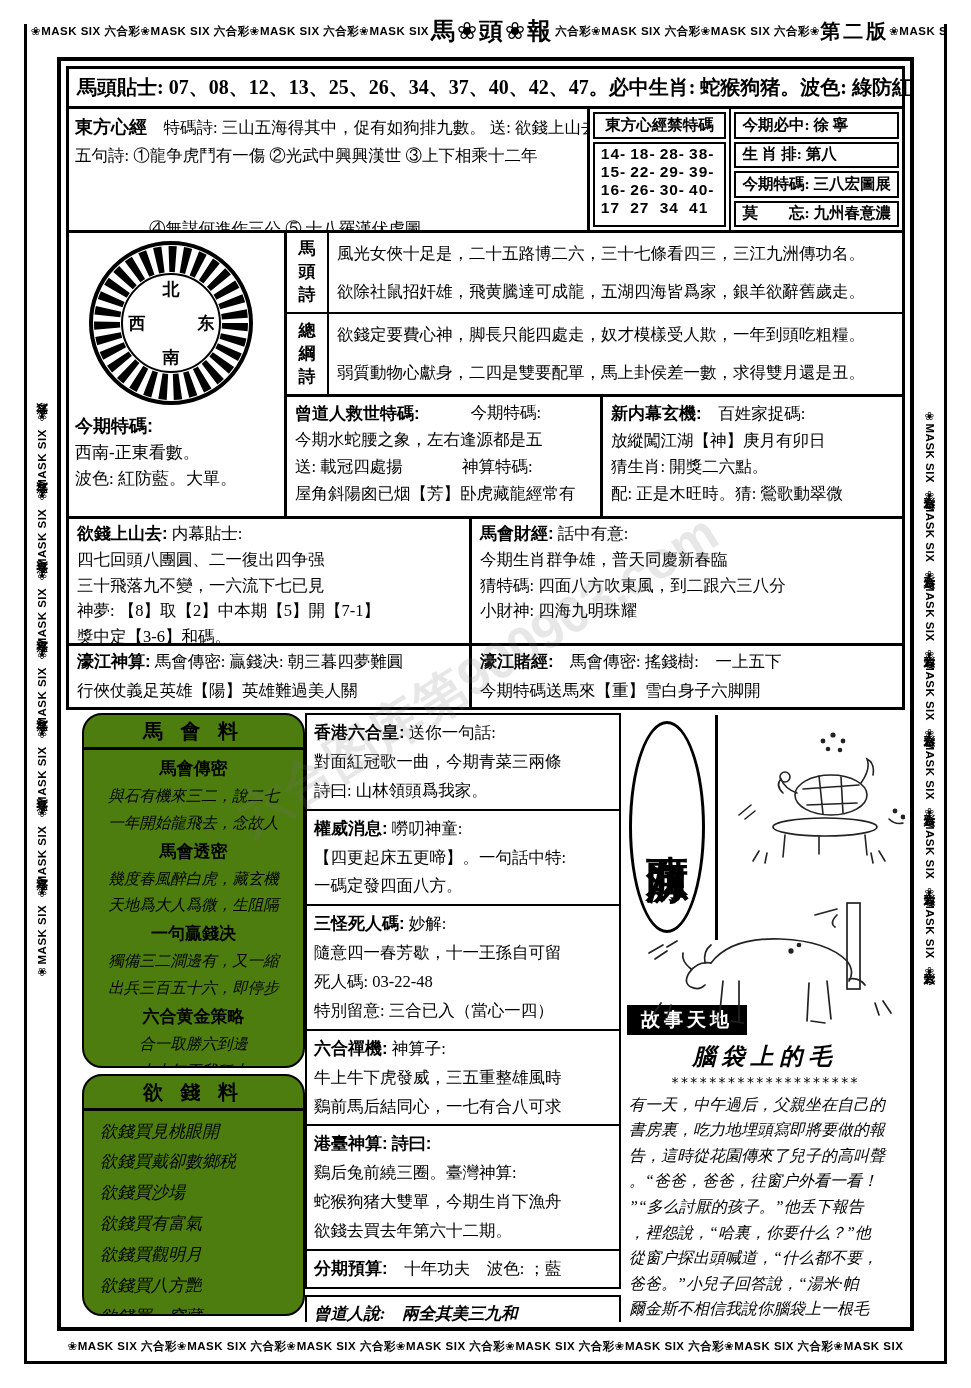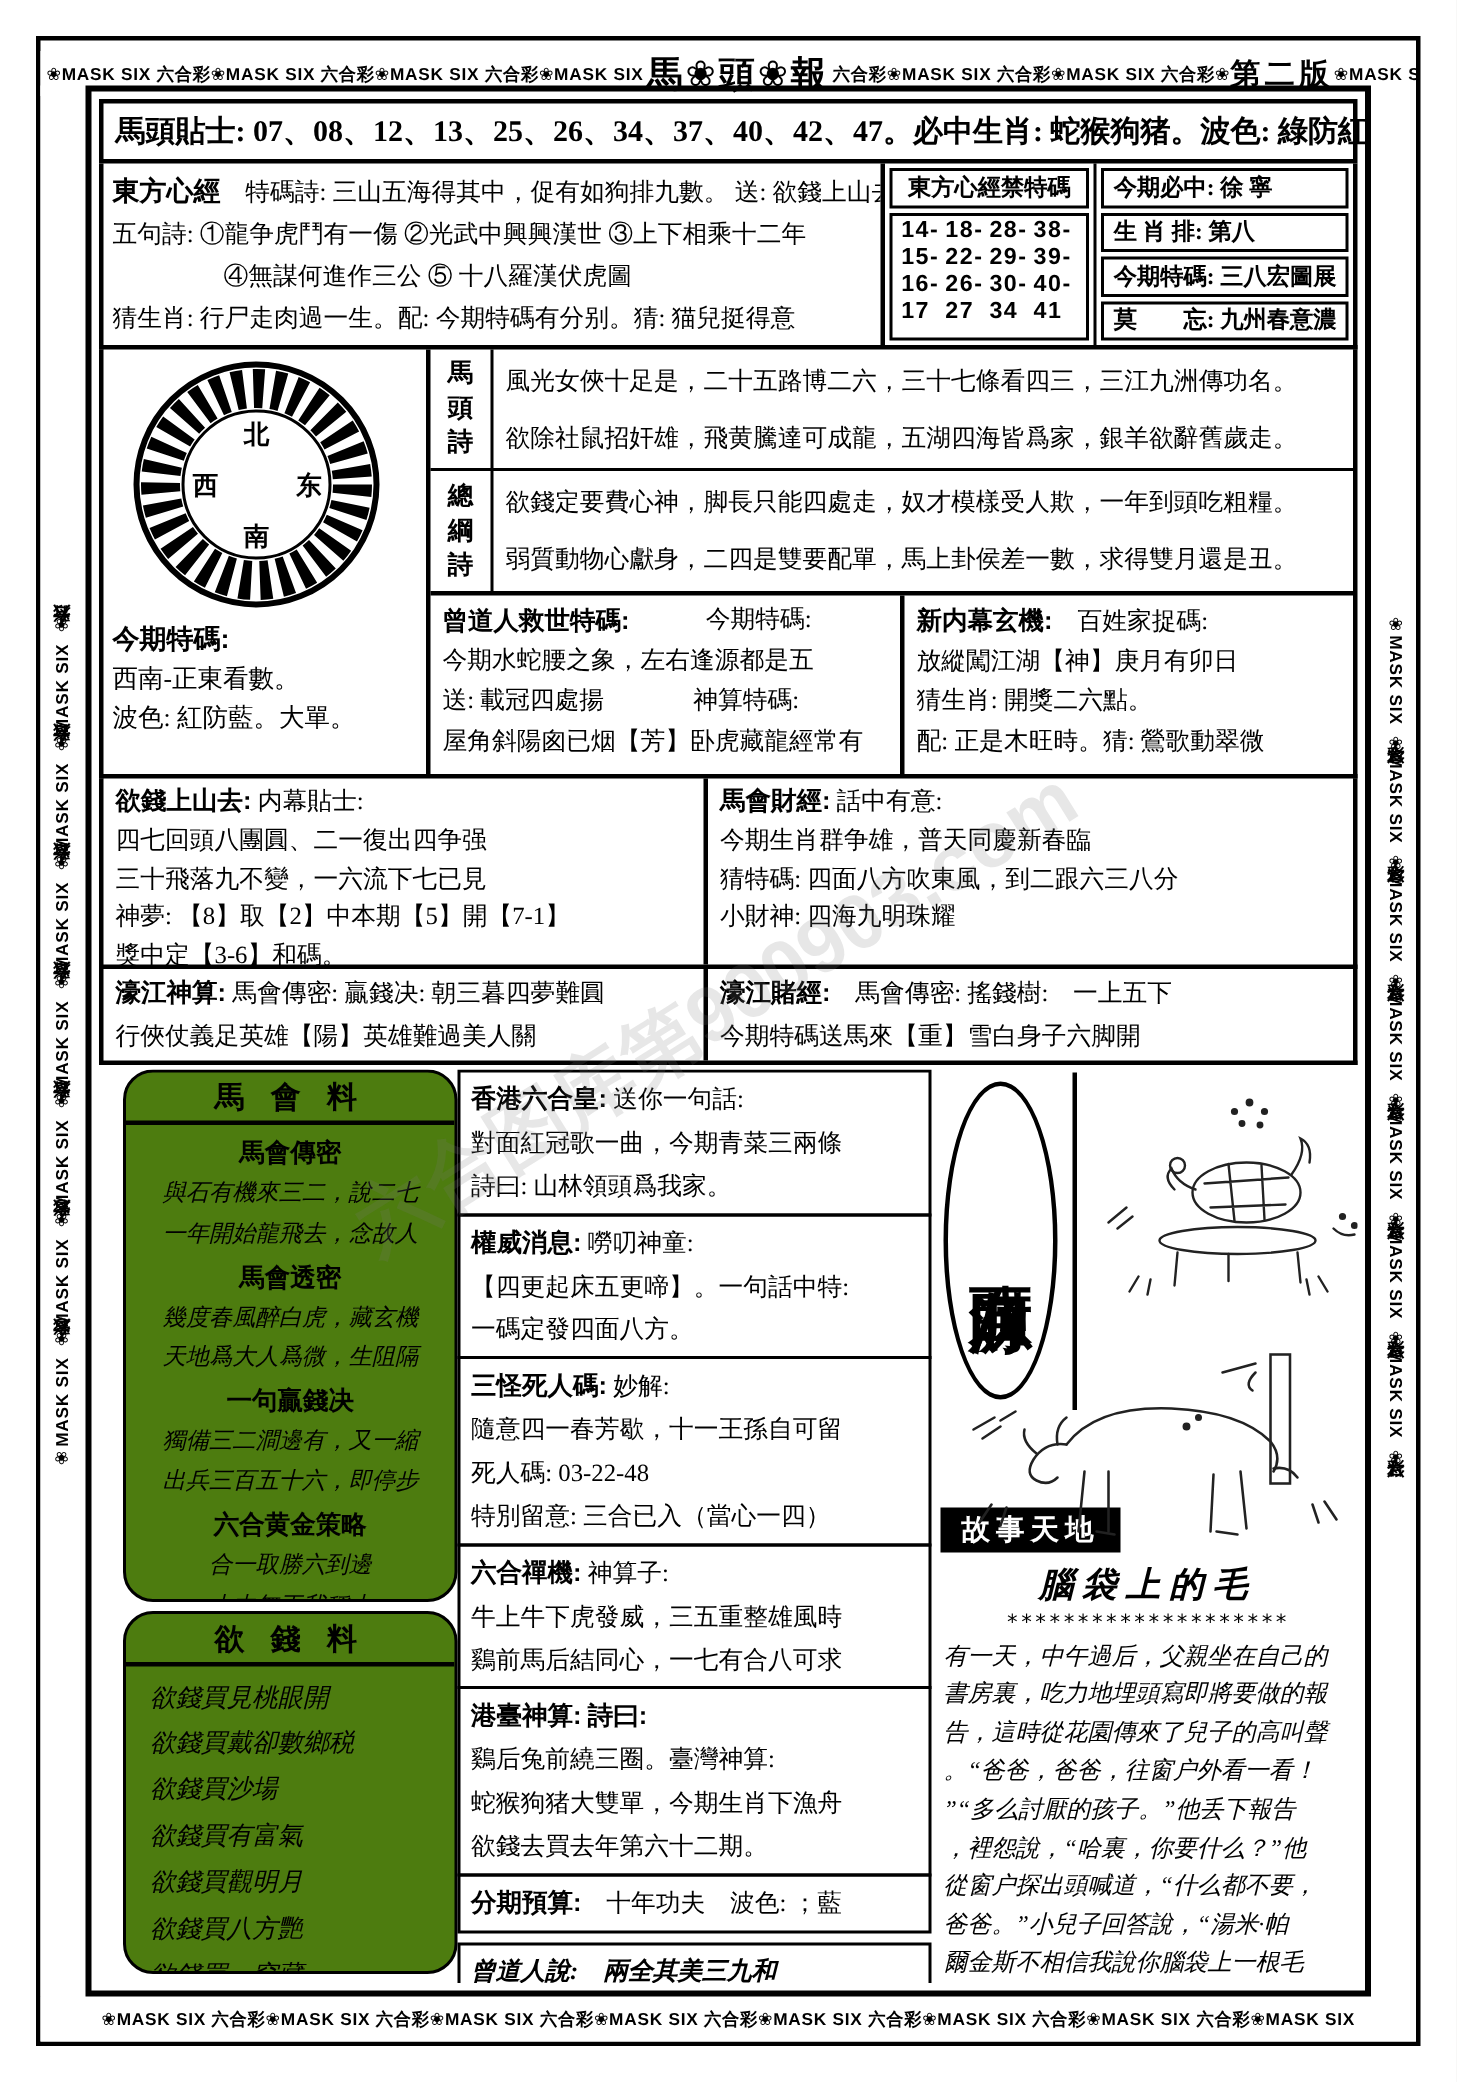--- a/index.html
+++ b/index.html
@@ -1,41 +1,41 @@
 <!DOCTYPE html>
 <html><head>
 <meta charset="utf-8">
 <style>
   * { margin:0; padding:0; box-sizing:border-box; }
   body { background:#ededea; font-family:"Liberation Serif","DejaVu Serif",serif; color:#000; }
   .page { position:relative; width:971px; height:1388px; background:#fff; margin:0 auto; overflow:hidden; }
   .outer-frame { position:absolute; inset:24px; border:3px solid #000; }
   .strip { position:absolute; font-family:"Liberation Sans","DejaVu Sans",sans-serif; font-weight:bold; font-size:11.5px; letter-spacing:.5px; white-space:nowrap; overflow:hidden; background:#fff; }
-  .strip-top { left:27px; right:27px; top:34px; height:30px; display:flex; align-items:center; justify-content:space-between; padding:0 4px; }
+  .strip-top { left:27px; right:27px; top:16px; height:30px; display:flex; align-items:center; justify-content:space-between; padding:0 4px; }
   .strip-bottom { left:27px; right:27px; bottom:27px; height:30px; display:flex; align-items:center; justify-content:center; }
   .strip-left, .strip-right { top:57px; bottom:57px; width:30px; display:flex; align-items:center; justify-content:center; }
   .strip-left { left:27px; } .strip-right { right:27px; }
   .vtext { writing-mode:vertical-rl; height:100%; text-align:center; overflow:hidden; }
   .strip-left .vtext { transform:rotate(180deg); }
   .masthead { font-size:24px; font-weight:bold; letter-spacing:2px; padding:0 2px; }
   .edition { font-size:20px; font-weight:bold; letter-spacing:3px; }
 
   .content { position:absolute; left:57px; right:57px; top:57px; bottom:57px; border:4px solid #000; padding:5px; display:flex; flex-direction:column; }
 
   .hdr-box { border:3px solid #000; font-weight:bold; font-size:20px; padding:5px 8px; display:flex; white-space:nowrap; font-family:"Liberation Serif",serif; }
   .hdr-box span { flex:none; }
 
   .sec { border:3px solid #000; border-top:none; }
   .row { display:flex; }
 
   
   .r2 { height:124px; }
   .dongfang { flex:1.62; padding:3px 6px; font-size:16.5px; line-height:1.68; border-right:3px solid #000; white-space:nowrap; overflow:hidden; }
   .df-title { font-weight:bold; font-size:18px; font-family:"Liberation Sans",sans-serif; }
-  .indent { padding-left:74px; }
+  .indent { padding-left:74px;margin-top:45px; }
   .tables { flex:1; display:flex; font-size:15.5px; }
   .ban-tbl { width:48%; border-right:2px solid #000; display:flex; flex-direction:column; }
   .ban-title { border:2px solid #000; margin:3px; padding:1px 4px; text-align:center; font-weight:bold; font-family:"Liberation Sans",sans-serif; }
   .ban-rows { border:2px solid #000; margin:0 3px 3px; flex:1; padding:1px 6px; display:flex; justify-content:space-around; font-family:"Liberation Sans",sans-serif; font-weight:bold; letter-spacing:1px; }
   .info-tbl { flex:1; display:flex; flex-direction:column; padding:3px; gap:3px; }
   .info-tbl > div { border:2px solid #000; flex:1; display:flex; align-items:center; padding:0 6px; font-weight:bold; white-space:nowrap; overflow:hidden; }
 
   
   .r3 { height:286px; }
   .compass-col { width:218px; border-right:3px solid #000; padding:4px 6px; }

